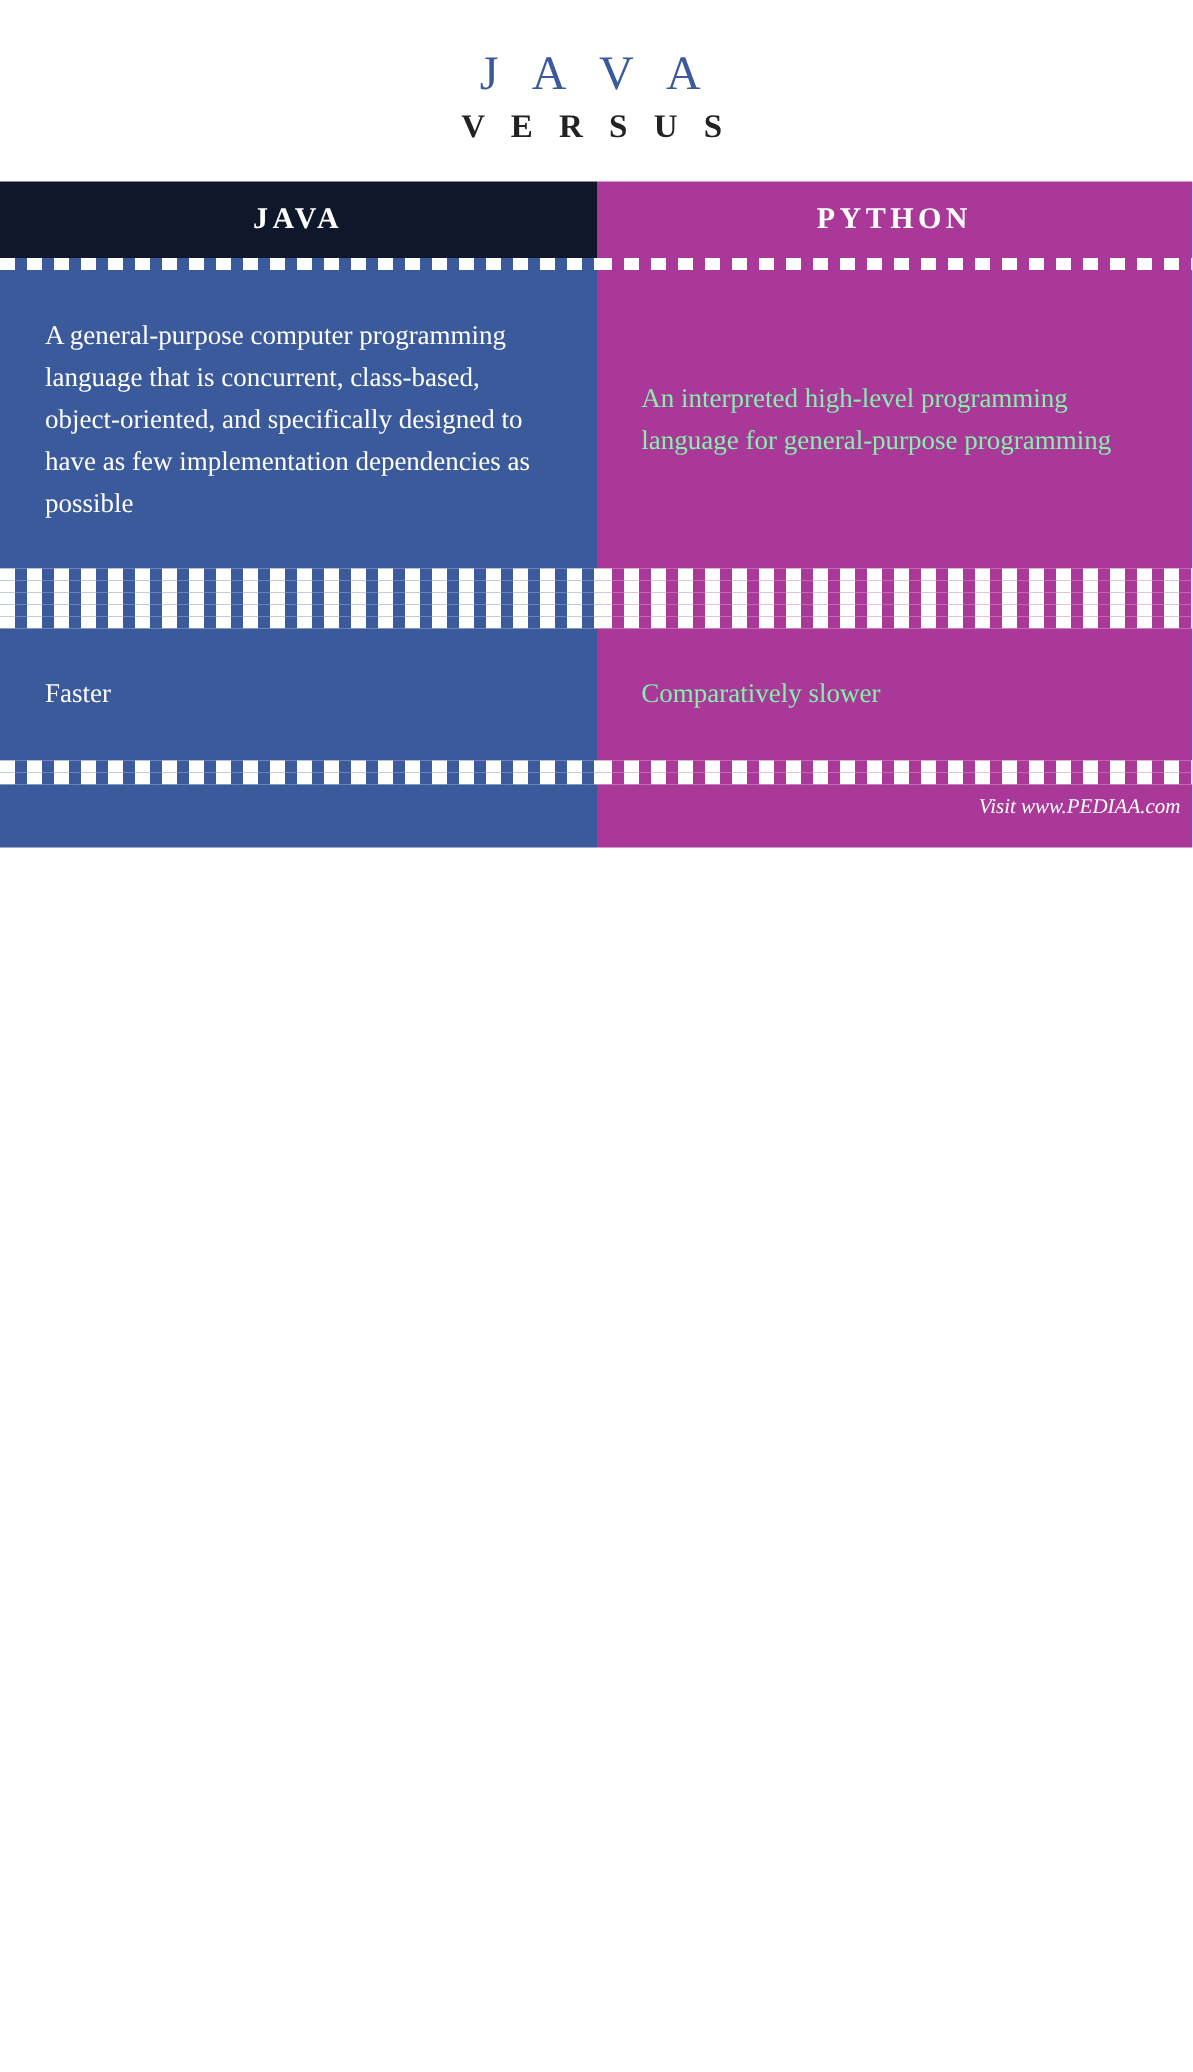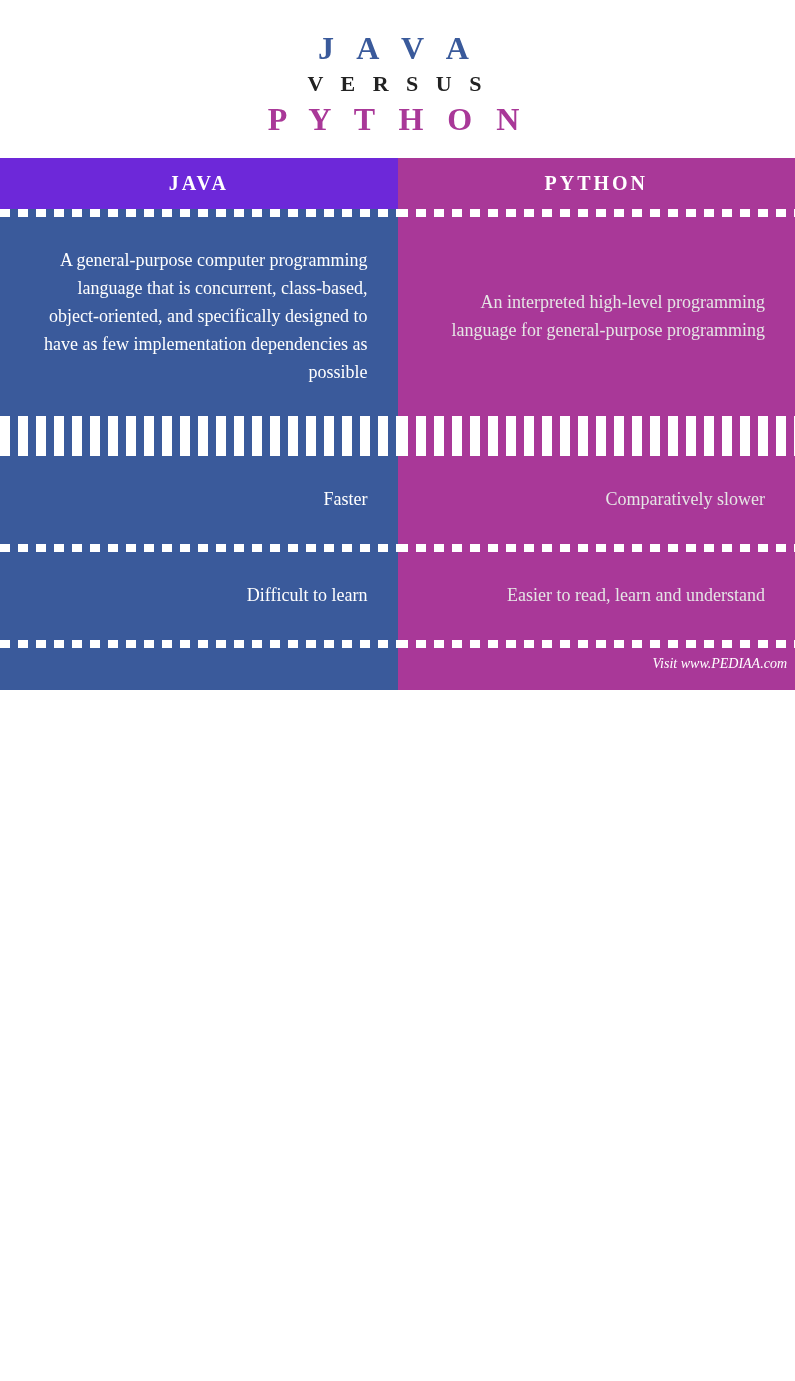--- a/index.html
+++ b/index.html
@@ -20,21 +20,21 @@
 
     .header {
       width: 100%;
       text-align: center;
       padding: 30px 20px 20px;
       background: #ffffff;
     }
 
     .title-java {
       font-size: 32px;
-      font-weight: bold;
+      font-weight: normal;
       letter-spacing: 8px;
       color: #3a5a9b;
     }
 
     .title-versus {
       font-size: 22px;
       font-weight: bold;
       letter-spacing: 6px;
       color: #222222;
       margin: 4px 0;
@@ -57,21 +57,21 @@
       width: 50%;
       text-align: center;
       padding: 14px 10px;
       font-size: 20px;
       font-weight: bold;
       letter-spacing: 3px;
       color: #ffffff;
     }
 
     .col-header-java {
-      background-color: #6d28d9;
+      background-color: #0f172a;
     }
 
     .col-header-python {
       background-color: #a93898;
       margin-top: 19px;
     }
 
     .divider-row td {
       padding: 0;
       height: 8px;
@@ -94,45 +94,44 @@
         90deg,
         #ffffff 0px,
         #ffffff 10px,
         transparent 10px,
         transparent 18px
       );
     }
 
     .content-row td {
       padding: 30px 30px;
-      text-align: right;
+      text-align: left;
       font-size: 18px;
       line-height: 1.55;
       vertical-align: middle;
     }
 
     .content-java {
       background-color: #3a5a9b;
       color: #ffffff;
       width: 50%;
     }
 
     .content-python {
       background-color: #a93898;
-      color: #e5e5e5;
+      color: #86efac;
       width: 50%;
     }
   </style>
 </head>
 <body>
 
 <div class="header">
   <div class="title-java">J A V A</div>
   <div class="title-versus">V E R S U S</div>
-  <div class="title-python">P Y T H O N</div>
 </div>
 
 <table class="comparison-table">
   <colgroup>
     <col style="width:50%">
     <col style="width:50%">
   </colgroup>
   <thead>
     <tr>
       <th class="col-header col-header-java">JAVA</th>
@@ -169,24 +168,20 @@
         <td class="divider-python"></td>
       </tr>
       <tr class="content-row">
         <td class="content-java">Faster</td>
         <td class="content-python">Comparatively slower</td>
       </tr>
       <tr class="divider-row">
         <td class="divider-java"></td>
         <td class="divider-python"></td>
       </tr>
-      <tr class="content-row">
-        <td class="content-java">Difficult to learn</td>
-        <td class="content-python">Easier to read, learn and understand</td>
-      </tr>
       <tr class="divider-row">
         <td class="divider-java"></td>
         <td class="divider-python"></td>
       </tr>
       <tr>
         <td style="background-color: rgb(58, 90, 155);"></td>
         <td style="background-color: rgb(169, 56, 152); color: rgb(255, 255, 255); text-align: right; padding: 8px 8px 18px; font-size: 14px; font-style: italic;">Visit www.PEDIAA.com</td>
       </tr>
     </tbody>
 </table>

